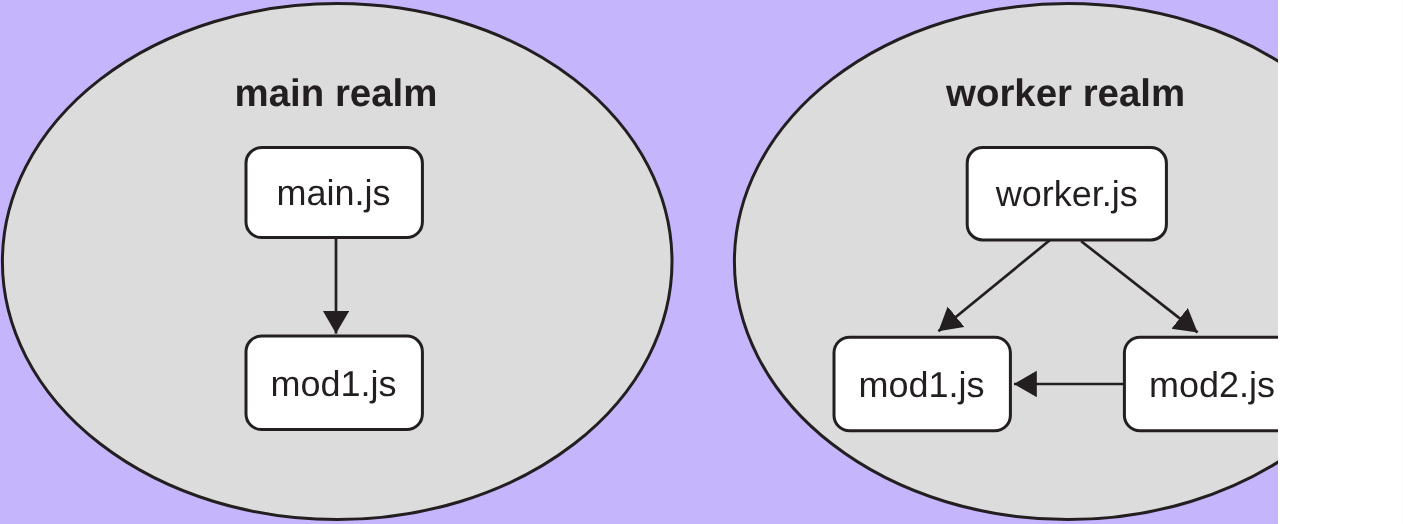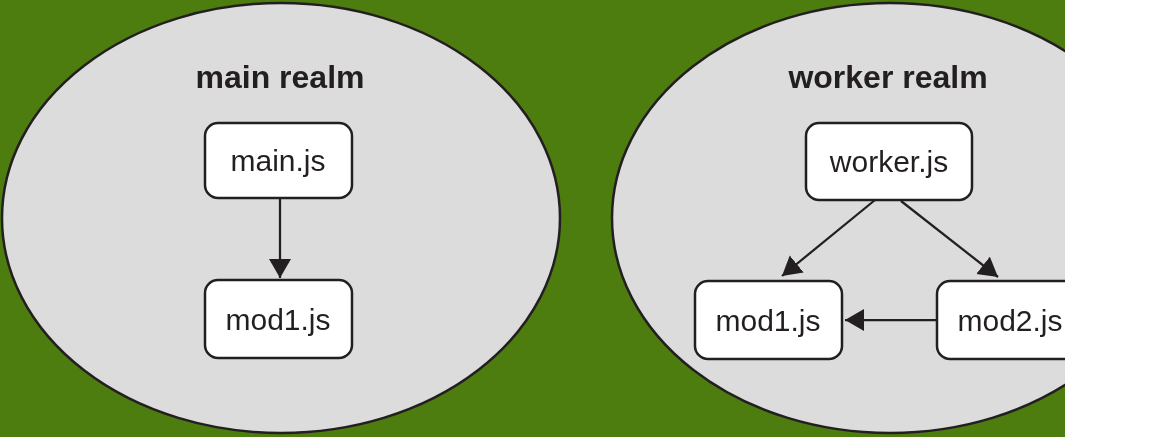--- a/index.html
+++ b/index.html
@@ -4,21 +4,21 @@
 <style>
   html, body {
     margin: 0;
     padding: 0;
     background: #ffffff;
   }
   .canvas {
     position: relative;
     width: 1065px;
     height: 437px;
-    background: #4d7c0f;
+    background: #c4b5fd;
     overflow: hidden;
   }
   svg { display: block; }
   .realm-shape {
     fill: var(--realm-fill, #dcdcdc);
     stroke: var(--line-color, #231f20);
     stroke-width: 2.5;
   }
   .realm-title {
     font-family: "Liberation Sans", sans-serif;

